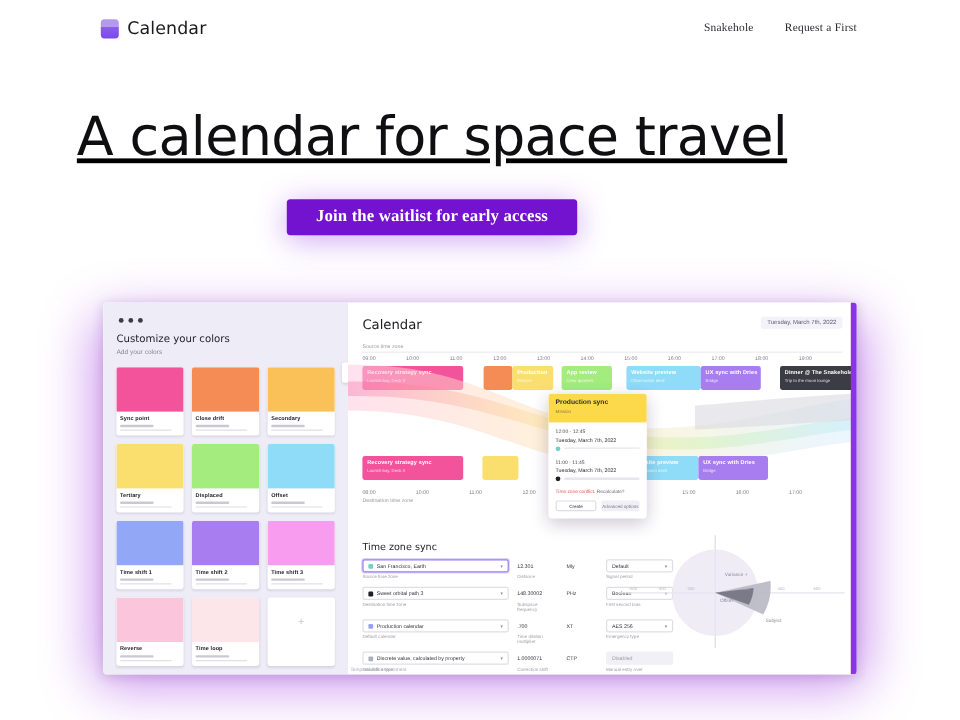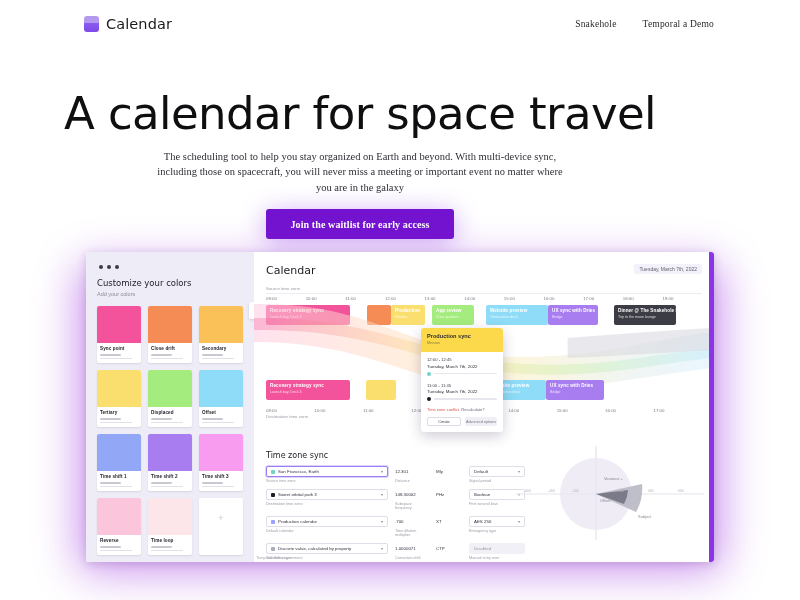--- a/index.html
+++ b/index.html
@@ -30,57 +30,57 @@
     font-family: "Liberation Serif", serif; letter-spacing: .2px; white-space: nowrap;
   }
   .nav-cta {
     background: #7313cf; color: #fff; border: none;
     border-radius: 16px; height: 28px; padding: 0 15px;
     font-size: 9.5px; font-weight: 700; letter-spacing: .1px;
     font-family: "Liberation Serif", serif; white-space: nowrap; cursor: pointer;
   }
 
   
-  .hero { position: absolute; top: 90px; left: 0; width: 720px; text-align: center; }
+  .hero { position: absolute; top: 90px; left: 0; width: 720px; text-align: center; text-decoration: underline; }
   .hero-title {
     font-family: "DejaVu Sans", sans-serif;
     font-size: 45px; font-weight: 400; color: #0f0f12;
     letter-spacing: -.6px; line-height: 1.06;
   }
   .hero-sub {
     margin: 11px auto 0; width: 412px;
     font-family: "Liberation Serif", serif;
     font-size: 10.5px; line-height: 1.48; color: #2e2e36;
   }
   .hero-cta {
-    display: inline-block; margin-top: 14px;
+    display: inline-block; margin-top: 28px;
     background: #7313cf; color: #fff; border: none;
     border-radius: 3px; height: 30px; padding: 0 24px;
-    font-size: 10px; font-weight: 700; letter-spacing: .1px;
+    font-size: 14px; font-weight: 700; letter-spacing: .1px;
     font-family: "Liberation Serif", serif; cursor: pointer;
     box-shadow: 0 4px 26px rgba(145,60,230,.45);
     text-align: center;
   }
 
   
   .shot-wrap { position: absolute; left: 86px; top: 252px; width: 628px; height: 310px; }
   .shot-glow {
     position: absolute; left: -8px; top: 12px; width: 644px; height: 308px;
     background: #9a2ae0; border-radius: 14px;
     filter: blur(22px); opacity: .5;
   }
   .shot {
     position: absolute; inset: 0; background: #fff; border-radius: 3px;
     overflow: hidden; display: flex;
     box-shadow: 0 2px 10px rgba(60,20,100,.18);
   }
   .shot-rail { position: absolute; right: 0; top: 0; width: 5px; height: 100%; background: #8b34e6; }
 
   
-  .sb { width: 168px; background: #eeecf6; padding: 10px 11px 0 11px; position: relative; flex: none; }
+  .sb { width: 204px; background: #eeecf6; padding: 10px 11px 0 11px; position: relative; flex: none; }
   .dots { display: flex; gap: 4px; margin: 3px 0 9px 2px; }
   .dot { width: 4px; height: 4px; border-radius: 50%; background: #3b3b44; }
   .sb-title { font-size: 8.5px; color: #22222a; font-family: "DejaVu Sans", sans-serif; }
   .sb-sub { font-size: 5.5px; color: #8b8b99; margin-top: 3px; }
   .sw-grid { display: grid; grid-template-columns: repeat(3,1fr); gap: 7px; margin-top: 9px; }
   .sw-card { background: #fff; border-radius: 2px; box-shadow: 0 1px 2px rgba(30,20,60,.10); overflow: hidden; }
   .sw-chip { height: 37px; }
   .sw-meta { padding: 3px 3px 4px; }
   .sw-name { font-size: 4.6px; font-weight: 700; color: #23232c; letter-spacing: .1px; }
   .sw-l2 { height: 2px; width: 55%; background: #c9c9d4; border-radius: 1px; margin-top: 2.5px; }
@@ -166,27 +166,26 @@
 </head>
 <body>
 
 <div class="nav">
   <div class="brand">
     <span class="brand-mark"></span>
     <span class="brand-name">Calendar</span>
   </div>
   <div class="nav-right">
     <a class="nav-link" href="#">Snakehole</a>
-    <a class="nav-link" href="#">Temporal a Demo</a>
+    <a class="nav-link" href="#">Request a First</a>
   </div>
 </div>
 
 <div class="hero">
   <h1 class="hero-title">A calendar for space travel</h1>
-  <p class="hero-sub">The scheduling tool to help you stay organized on Earth and beyond. With multi-device sync, including those on spacecraft, you will never miss a meeting or important event no matter where you are in the galaxy</p>
   <button class="hero-cta">Join the waitlist for early access</button>
 </div>
 
 <div class="shot-wrap">
   <div class="shot-glow"></div>
   <div class="shot">
 
     <div class="sb">
       <div class="dots">
         <span class="dot"></span>

